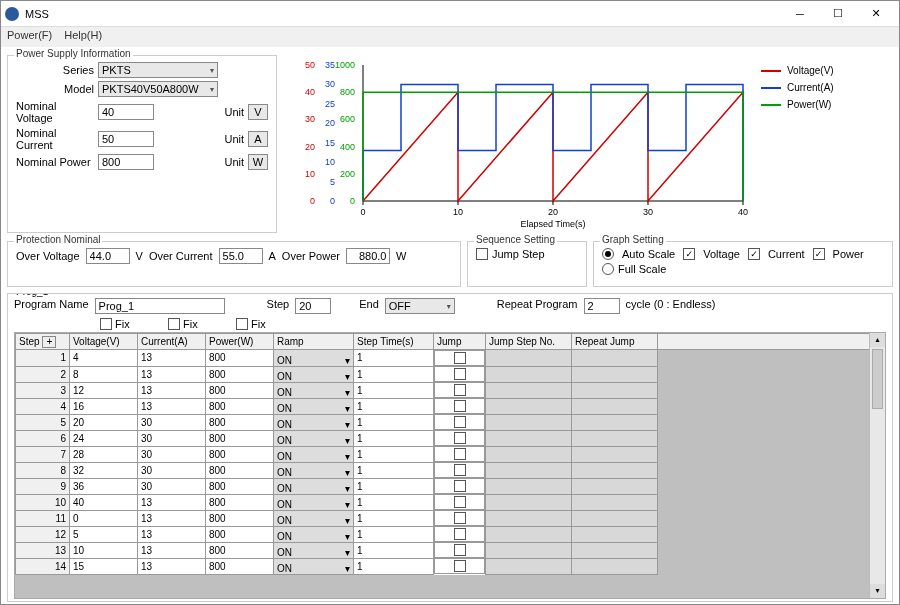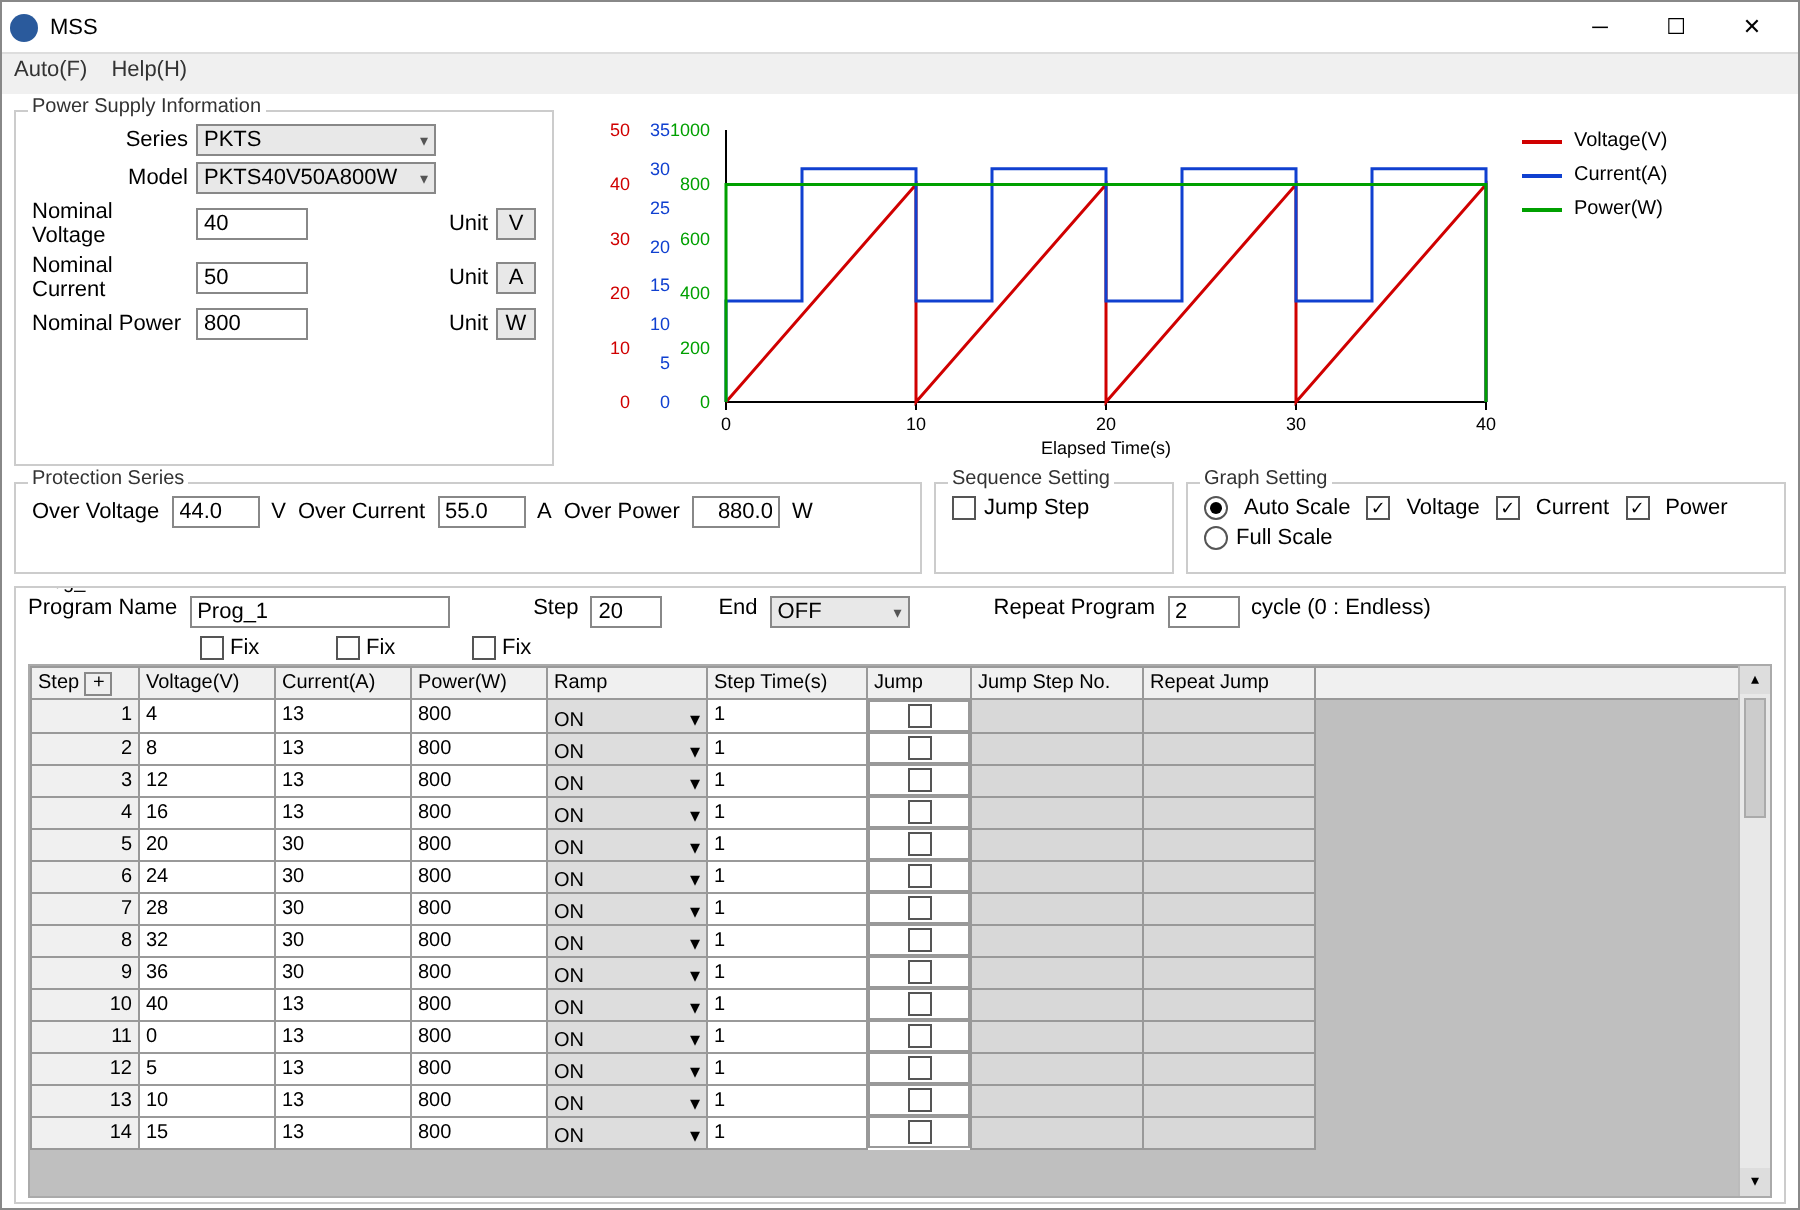--- a/index.html
+++ b/index.html
@@ -61,21 +61,21 @@
 <div class="titlebar">
   <span class="icon"></span>
   <span class="title">MSS</span>
   <div class="winbtns">
     <div class="winbtn">─</div>
     <div class="winbtn">☐</div>
     <div class="winbtn">✕</div>
   </div>
 </div>
 <div class="menubar">
-  <span>Auto(F)</span>
+  <span>Power(F)</span>
   <span>Help(H)</span>
 </div>
 
 <div class="content">
   <div class="top-row">
     <div class="groupbox psi">
       <span class="legend">Power Supply Information</span>
       <div class="row">
         <span class="lbl" style="text-align:right">Series</span>
         <div class="sel" style="width:120px">
@@ -164,21 +164,21 @@
         <div class="legend-item">
             <span class="legend-line" style="background:#00a000"></span>
             <span>Power(W)</span>
           </div>
       </div>
     </div>
   </div>
 
   <div class="mid-row">
     <div class="groupbox prot">
-      <span class="legend">Protection Series</span>
+      <span class="legend">Protection Nominal</span>
       <div class="row" style="gap:6px">
         <span>Over Voltage</span>
         <input class="input" style="width: 44px;" value="44.0">
         <span>V</span>
         <span>Over Current</span>
         <input class="input" style="width: 44px;" value="55.0">
         <span>A</span>
         <span>Over Power</span>
         <input class="input" style="width: 44px; padding-left: 12px;" value="880.0">
         <span>W</span>

